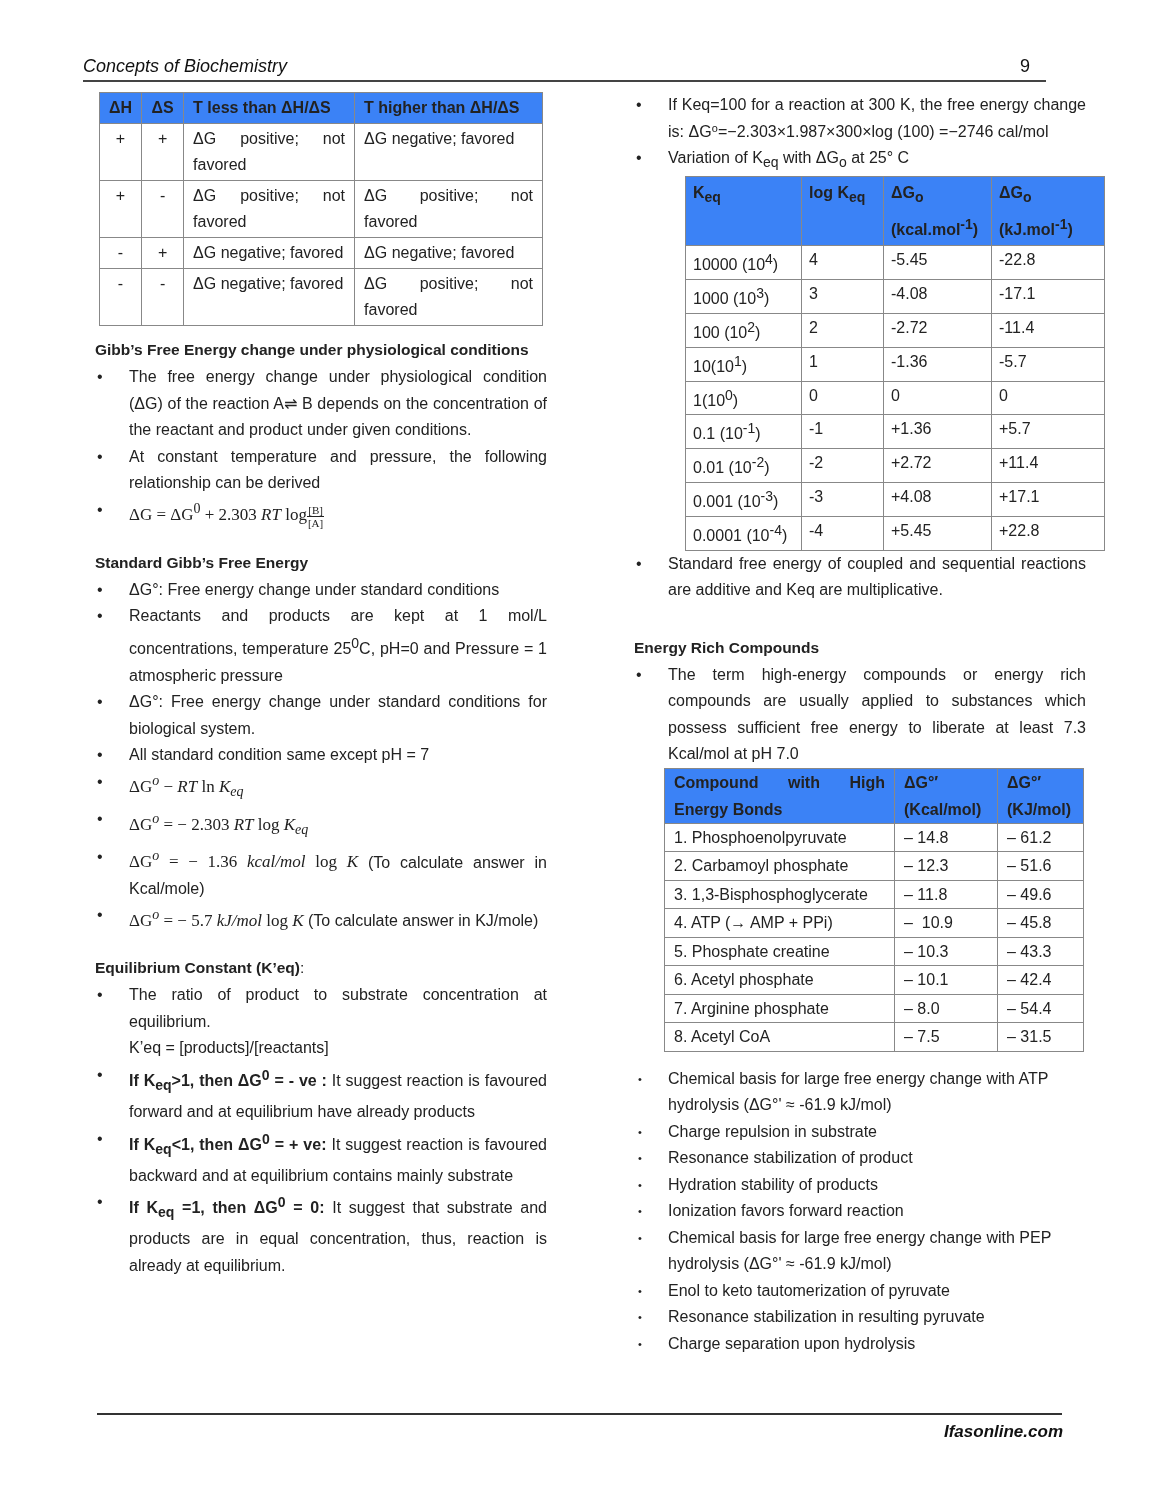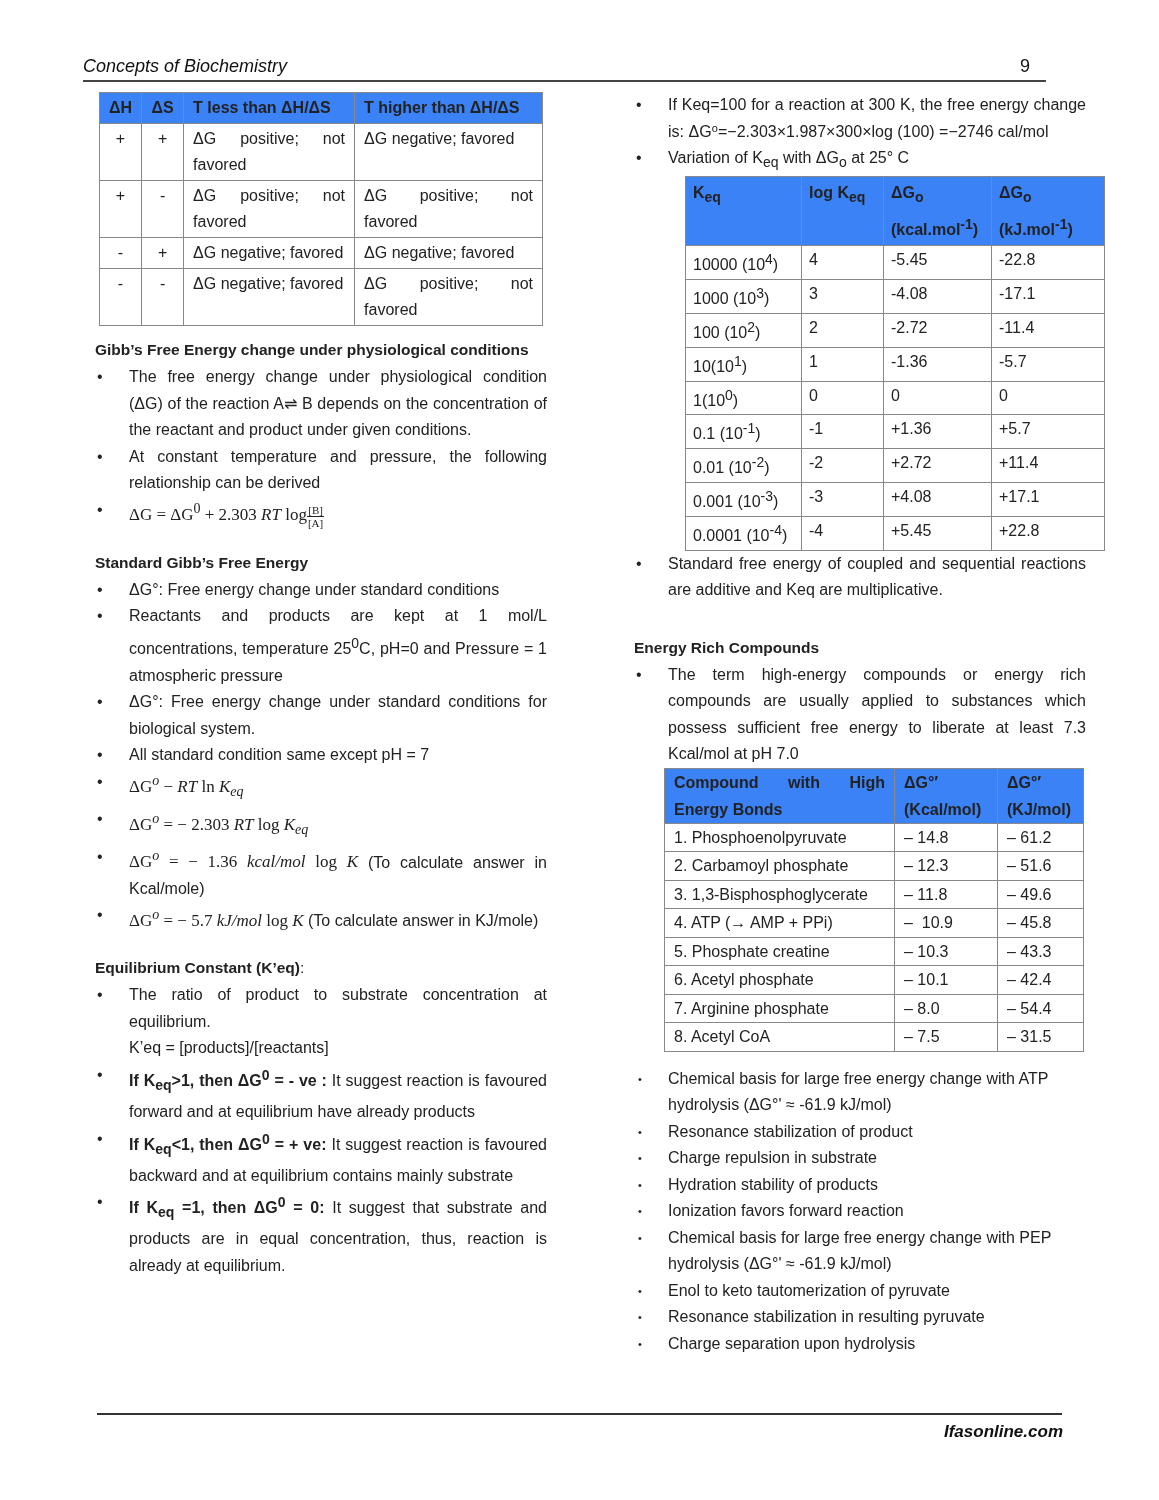--- a/index.html
+++ b/index.html
@@ -245,22 +245,22 @@
           <td>8. Acetyl CoA</td>
           <td style="white-space:pre">– 7.5</td>
           <td>– 31.5</td>
         </tr>
       </tbody>
   </table>
 
   <div class="spacer"></div>
   <ul class="bl sm" id="basis-list">
       <li style="text-align: left;">Chemical basis for large free energy change with ATP hydrolysis (ΔG°' ≈ -61.9 kJ/mol)</li>
+      <li style="text-align: left;">Charge repulsion in substrate</li>
       <li style="text-align: left;">Resonance stabilization of product</li>
-      <li style="text-align: left;">Charge repulsion in substrate</li>
       <li style="text-align: left;">Hydration stability of products</li>
       <li style="text-align: left;">Ionization favors forward reaction</li>
       <li style="text-align: left;">Chemical basis for large free energy change with PEP hydrolysis (ΔG°' ≈ -61.9 kJ/mol)</li>
       <li style="text-align: left;">Enol to keto tautomerization of pyruvate</li>
       <li style="text-align: left;">Resonance stabilization in resulting pyruvate</li>
       <li style="text-align: left;">Charge separation upon hydrolysis</li>
     </ul>
 </div>
 
 <div class="footer-rule"></div>

